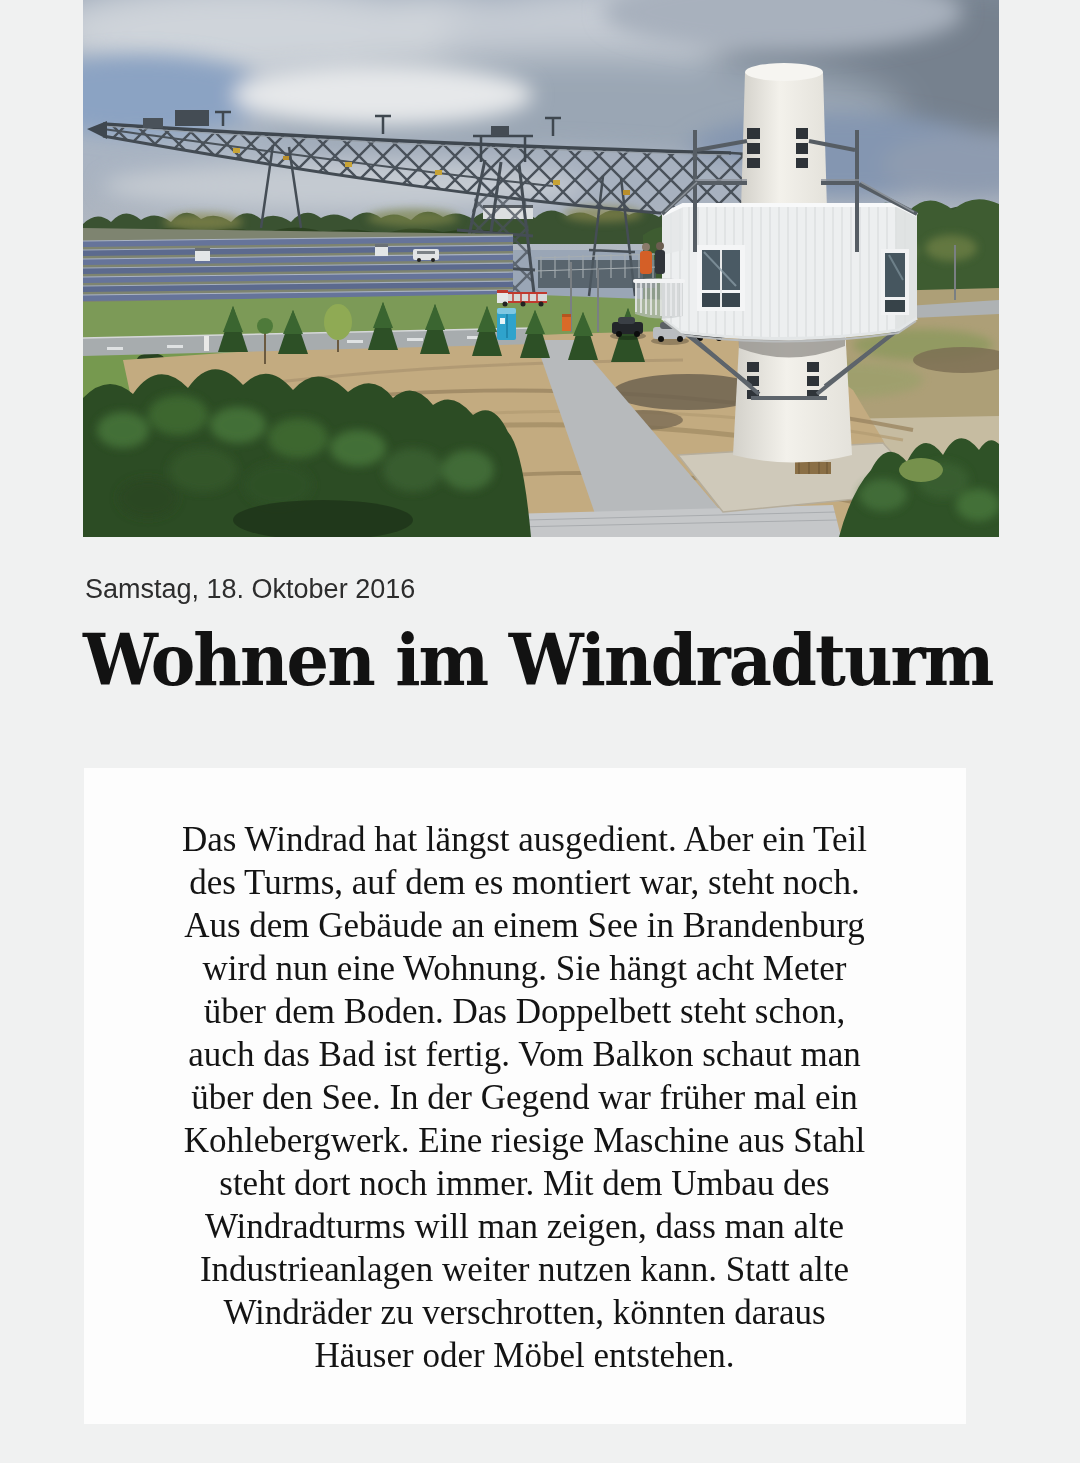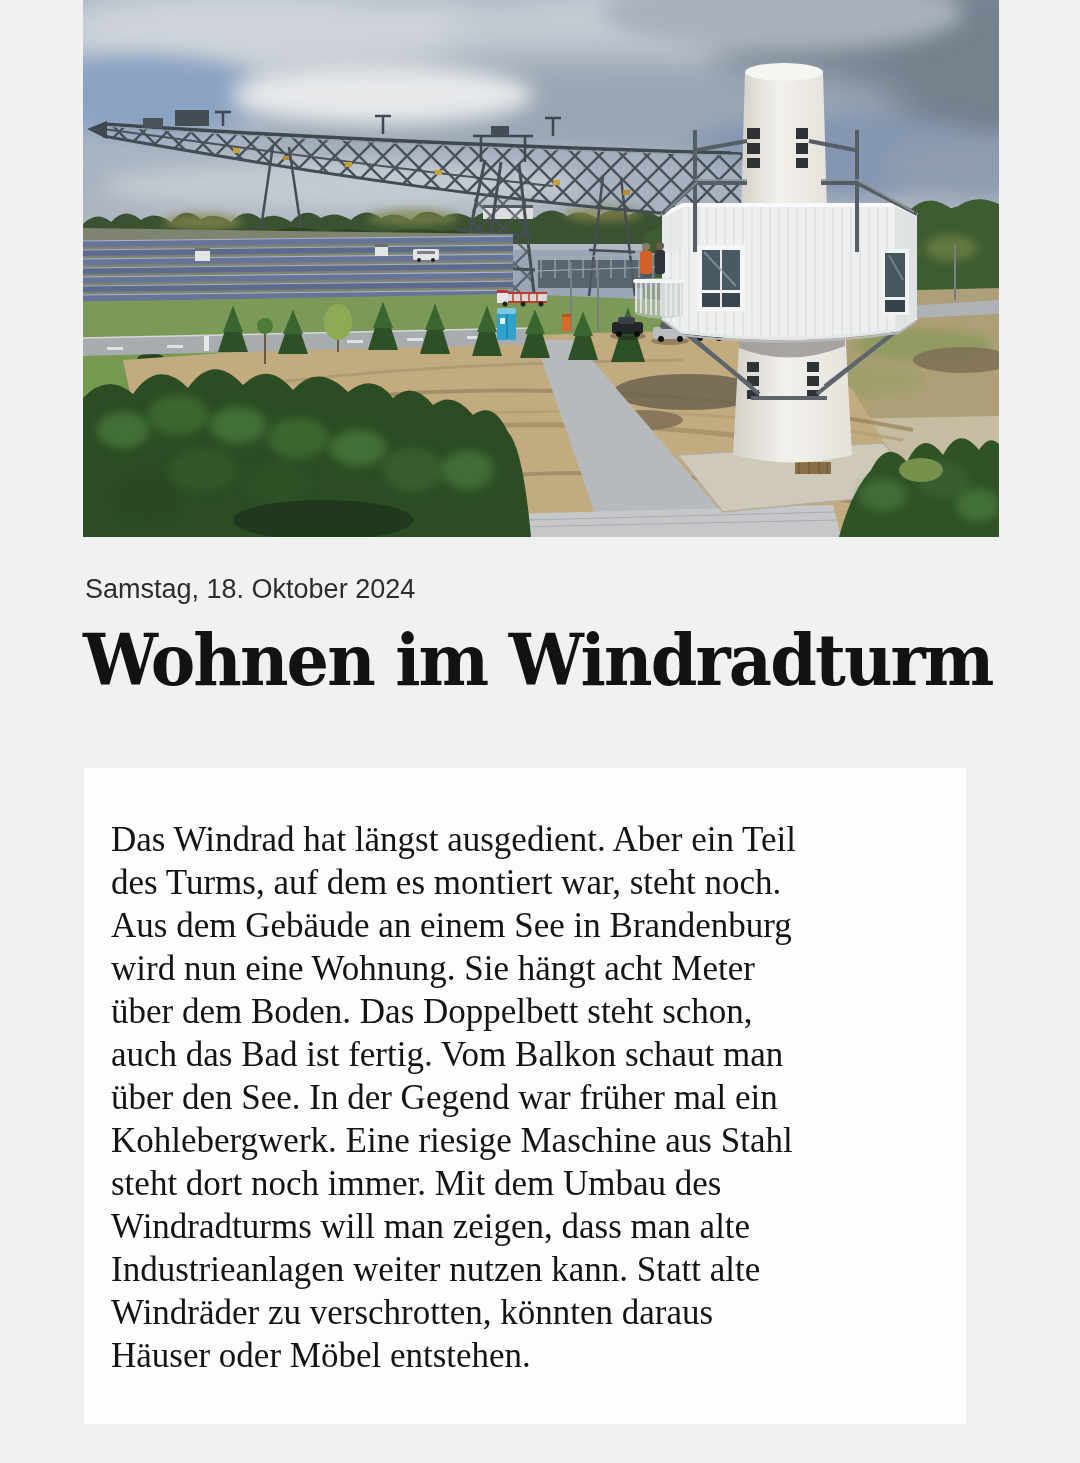--- a/index.html
+++ b/index.html
@@ -5,21 +5,21 @@
   html,body{margin:0;padding:0;background:#f0f1f1;}
   .page{position:relative;width:1080px;height:1463px;background:#f0f1f1;overflow:hidden;
         font-family:"Liberation Sans",sans-serif;}
   .photo{position:absolute;left:83px;top:0;width:916px;height:537px;overflow:hidden;background:#9aa6b6;}
   .photo svg{display:block;}
   .date{position:absolute;left:85px;top:574px;font-size:27px;line-height:30px;color:#2d2d2d;
         font-family:"Liberation Sans",sans-serif;white-space:nowrap;}
   .headline{position:absolute;left:83px;top:618px;margin:0;font-family:"DejaVu Serif",serif;
         font-weight:bold;font-size:71px;line-height:84px;color:#121212;letter-spacing:-2px;
         transform:scaleX(.94);transform-origin:left top;white-space:nowrap;}
-  .card{position:absolute;left:84px;top:768px;width:882px;height:656px;background:#fdfdfd;}
+  .card{position:absolute;left:84px;top:768px;width:882px;height:656px;background:#fdfdfd;text-align:center;}
   .body-text{margin:0;padding:50px 28px 0 27px;font-family:"Liberation Serif",serif;
         font-size:35px;line-height:43px;color:#141414;white-space:pre-line;}
 </style>
 </head>
 <body>
 
 <div class="page">
 
   <div class="photo">
     <svg width="916" height="537" viewBox="0 0 916 537" xmlns="http://www.w3.org/2000/svg">
@@ -486,21 +486,21 @@
         <g filter="url(#b4)" opacity="0.85">
           <ellipse cx="800" cy="495" rx="24" ry="16" fill="#44713a"></ellipse>
           <ellipse cx="860" cy="480" rx="26" ry="18" fill="#3a6130"></ellipse>
           <ellipse cx="895" cy="505" rx="22" ry="16" fill="#47763a"></ellipse>
         </g>
         <ellipse cx="838" cy="470" rx="22" ry="12" fill="#76914c"></ellipse>
       </g>
     </svg>
   </div>
 
-  <div class="date">Samstag, 18. Oktober 2024</div>
+  <div class="date">Samstag, 18. Oktober 2016</div>
 
   <h1 class="headline">Wohnen im Windradturm</h1>
 
   <div class="card">
     <p class="body-text">Das Windrad hat längst ausgedient. Aber ein Teil
 des Turms, auf dem es montiert war, steht noch.
 Aus dem Gebäude an einem See in Brandenburg
 wird nun eine Wohnung. Sie hängt acht Meter
 über dem Boden. Das Doppelbett steht schon,
 auch das Bad ist fertig. Vom Balkon schaut man

